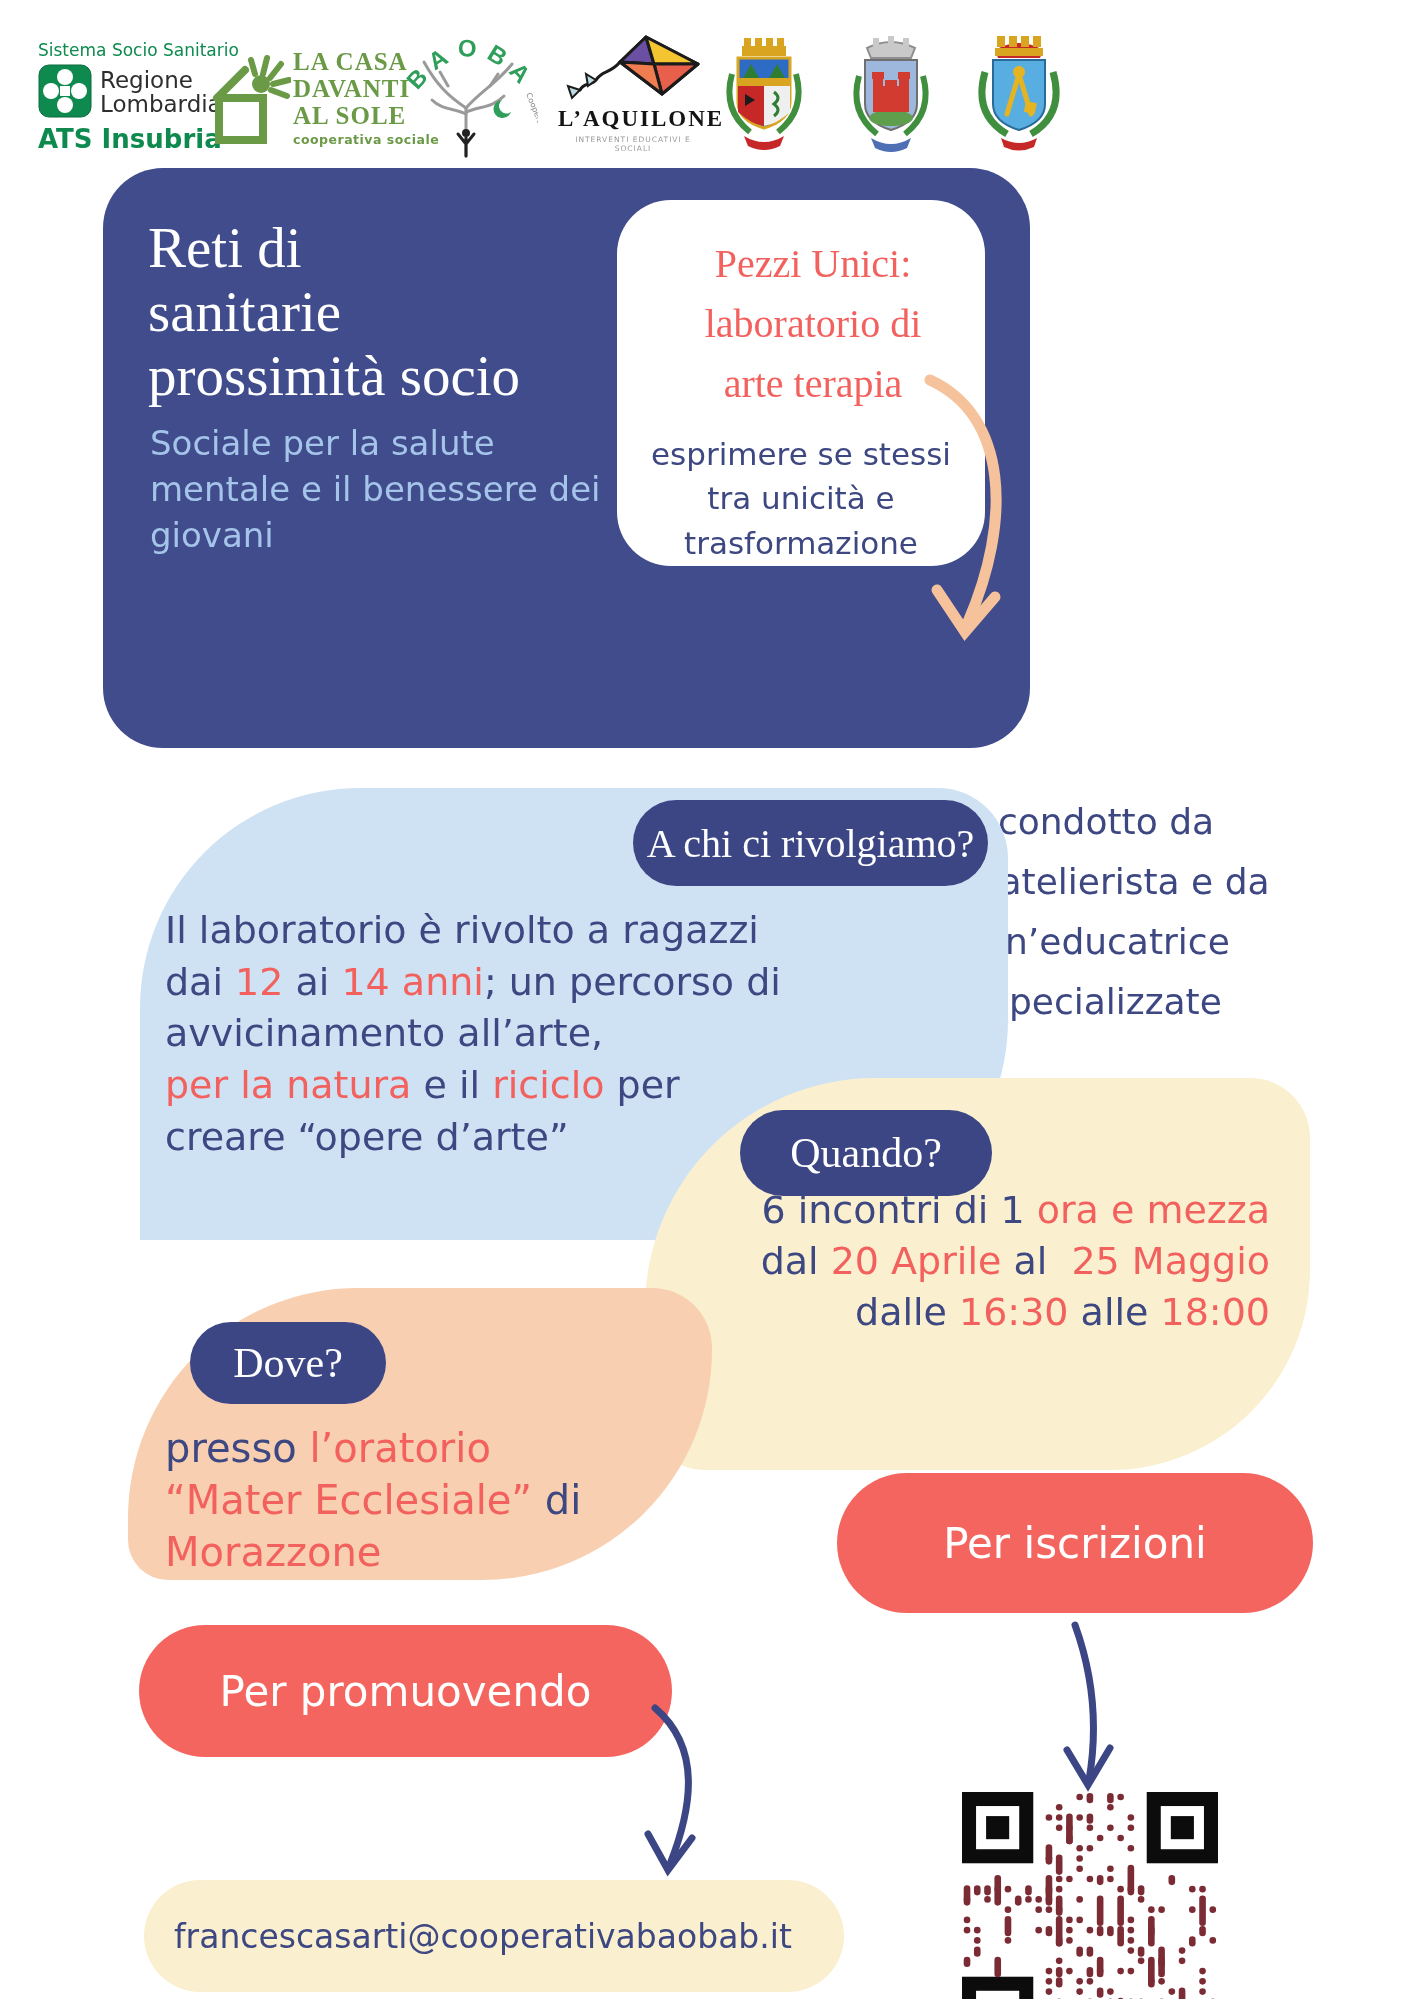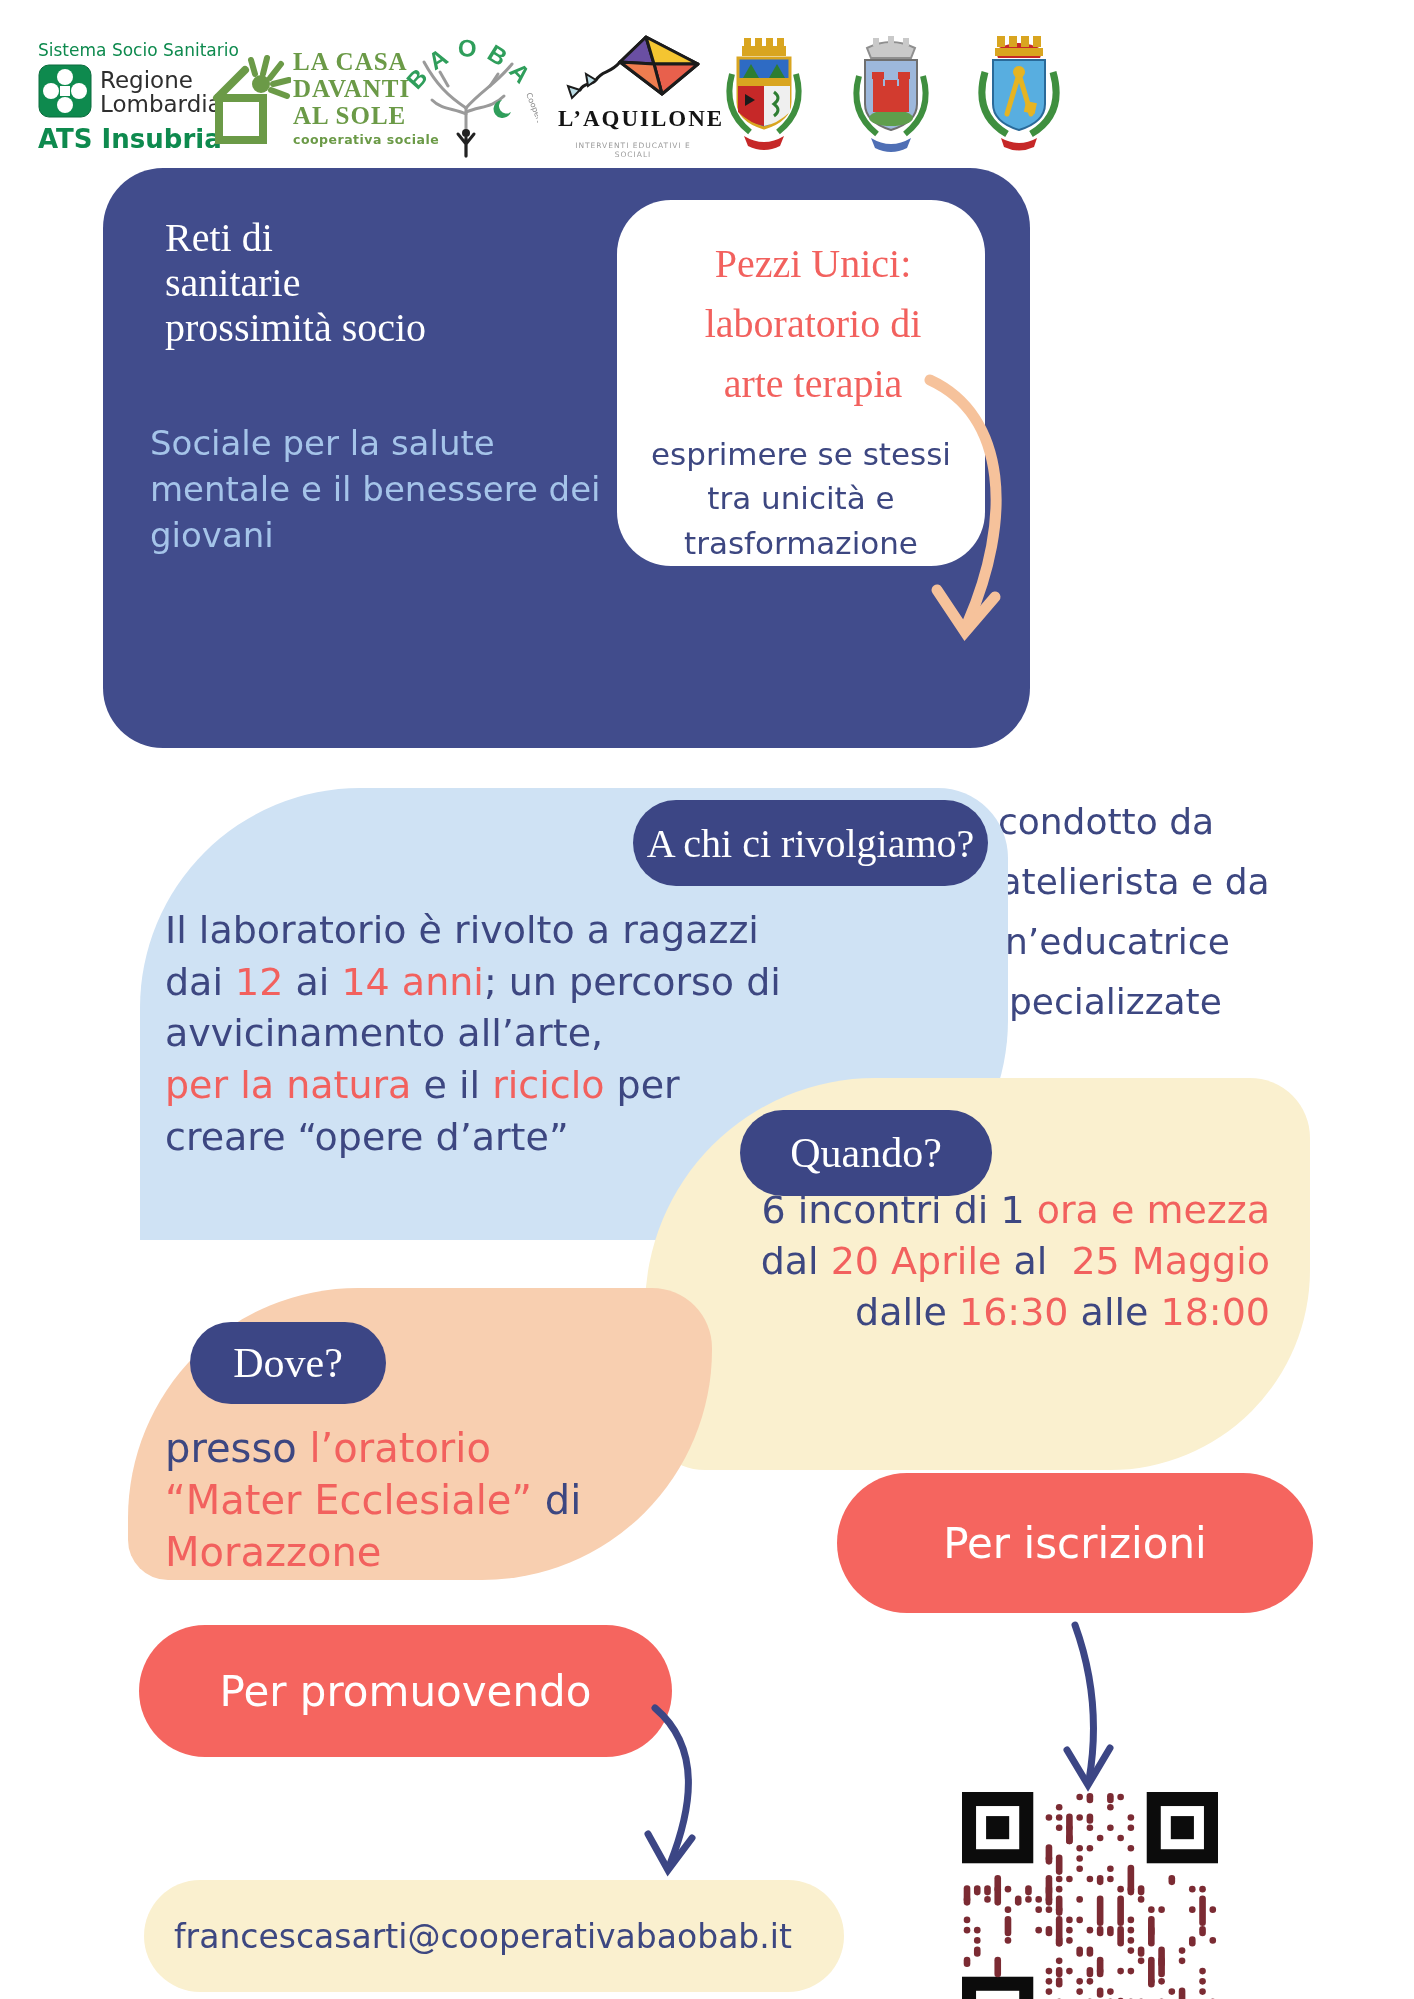--- a/index.html
+++ b/index.html
@@ -19,26 +19,26 @@
   .rl-system{position:absolute;left:38px;top:40px;font-size:17px;color:var(--lombardia_green);font-weight:500;}
   .rl-mark{position:absolute;left:38px;top:64px;}
   .rl-name{position:absolute;left:100px;top:68px;font-size:23px;line-height:1.05;color:#2e2e2e;}
   .rl-ats{position:absolute;left:38px;top:124px;font-size:26px;color:var(--lombardia_green);font-weight:600;}
   .casa-icon{position:absolute;left:205px;top:48px;}
   .casa-text{position:absolute;left:293px;top:48px;color:var(--casa_green);font-weight:bold;font-size:25px;line-height:1.08;letter-spacing:1px;font-family:"Liberation Serif","DejaVu Serif",serif;}
   .casa-sub{font-size:12.5px;letter-spacing:.5px;margin-top:4px;font-family:"DejaVu Sans","Liberation Sans",sans-serif;}
   .baobab{position:absolute;left:398px;top:34px;}
   .aquilone{position:absolute;left:558px;top:34px;width:150px;text-align:center;}
   .aq-title{font-size:23px;font-weight:bold;letter-spacing:2px;color:#141414;margin-top:2px;font-family:"Liberation Serif","DejaVu Serif",serif;}
-  .aq-sub{font-size:7.5px;color:#9a9a9a;letter-spacing:1px;margin-top:9px;}
+  .aq-sub{font-size:7.5px;color:#9a9a9a;letter-spacing:1px;margin-top:3px;}
   .crest{position:absolute;top:30px;}
 
   
   .hero{position:absolute;left:103px;top:168px;width:927px;height:580px;background:var(--panel_blue);border-radius:60px;}
-  .hero-title{position:absolute;left:62px;top:48px;color:#fff;font-size:40px;line-height:1.12;font-weight:500;}
+  .hero-title{position:absolute;left:45px;top:48px;color:#fff;font-size:57px;line-height:1.12;font-weight:500;}
   .hero-sub{position:absolute;left:47px;top:252px;color:var(--subtitle_blue);font-size:34px;line-height:1.36;}
   .hero-card{position:absolute;left:514px;top:32px;width:368px;height:366px;background:#fff;border-radius:54px;padding-top:34px;text-align:center;}
   .card-title{color:var(--salmon);font-size:40px;line-height:1.5;margin-left:24px;}
   .card-sub{margin-top:18px;color:var(--text_blue);font-size:31px;line-height:1.43;}
 
   
   .conducted{position:absolute;left:850px;top:792px;width:512px;text-align:center;color:var(--text_blue);font-size:36px;line-height:1.67;}
 
   
   .blob-audience{position:absolute;left:140px;top:788px;width:868px;height:452px;background:var(--light_blue);border-radius:220px 70px 220px 0;}

